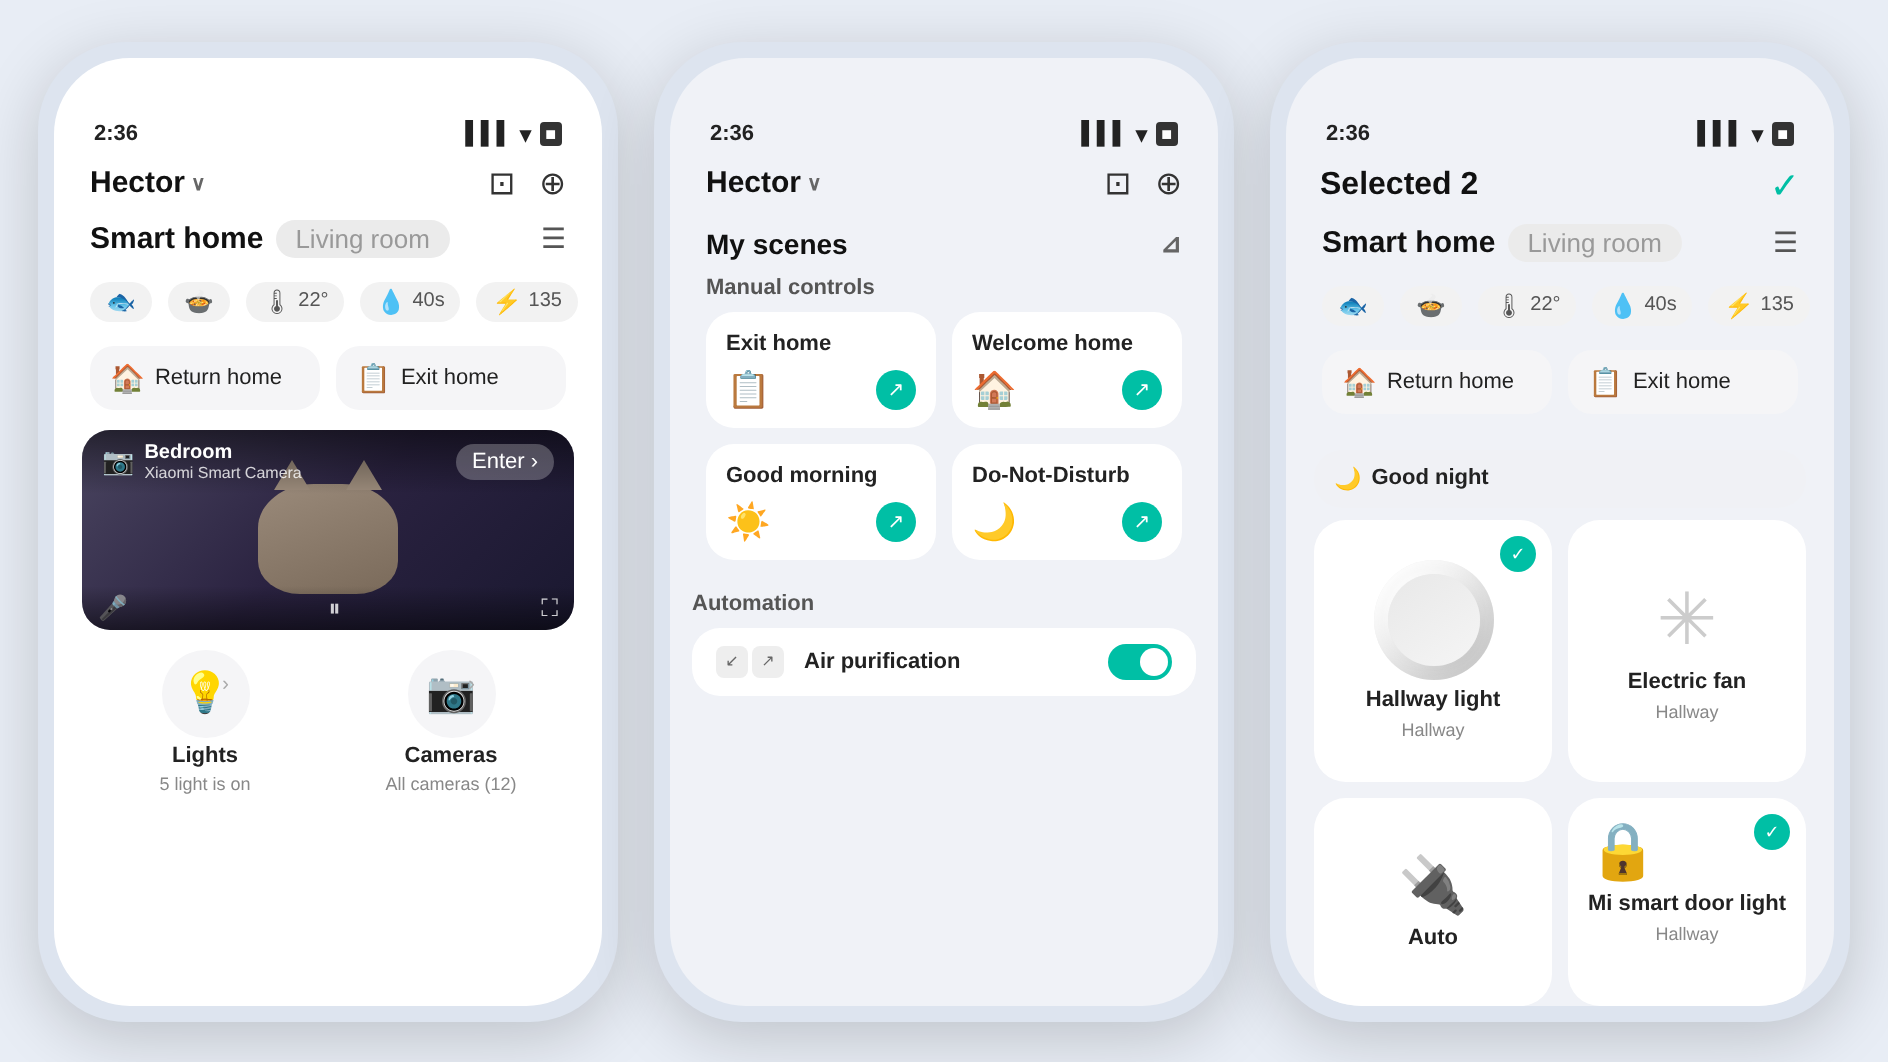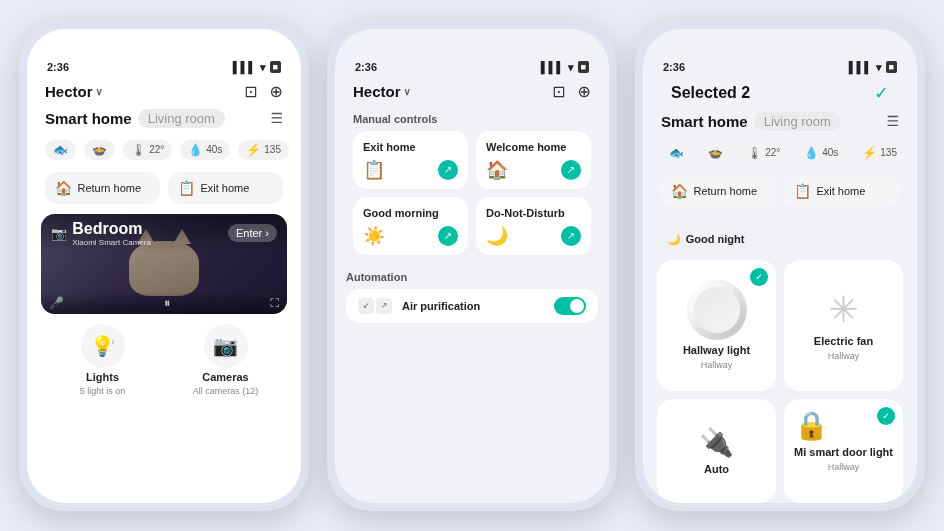--- a/index.html
+++ b/index.html
@@ -186,21 +186,21 @@
 
     .camera-title-area {
       display: flex;
       align-items: center;
       gap: 5px;
     }
 
     .camera-icon { font-size: 13px; color: #fff; }
 
     .camera-info { color: #fff; }
-    .camera-name { font-size: 16px; font-weight: 600; }
+    .camera-name { font-size: 10px; font-weight: 600; }
     .camera-sub { font-size: 8px; opacity: 0.8; }
 
     .enter-btn {
       background: rgba(255,255,255,0.25);
       color: #fff;
       font-size: 11px;
       padding: 3px 8px;
       border-radius: 10px;
     }
 
@@ -415,21 +415,21 @@
       justify-content: center;
       font-size: 8px;
       color: #666;
     }
 
     
     .selected-header {
       display: flex;
       justify-content: space-between;
       align-items: center;
-      padding: 4px 28px 8px;
+      padding: 4px 17px 8px;
     }
 
     .selected-title {
       font-size: 16px;
       font-weight: 700;
       color: #111;
     }
 
     .check-icon {
       font-size: 18px;
@@ -718,20 +718,24 @@
         <span>Hector</span>
         <span class="chevron-down">∨</span>
       </div>
       <div class="header-actions">
         <span class="header-icon">⊡</span>
         <span class="header-icon">⊕</span>
       </div>
     </div>
 
     <div class="scenes-section">
+      <div class="section-title">
+        <span>My scenes</span>
+        <span class="filter-icon">⊿</span>
+      </div>
 
       <div class="subsection-label">Manual controls</div>
 
       <div class="scene-grid">
         <div class="scene-card">
           <div class="scene-card-label">Exit home</div>
           <div class="scene-card-icon-row">
             <span class="scene-emoji">📋</span>
             <div class="teal-btn">↗</div>
           </div>

